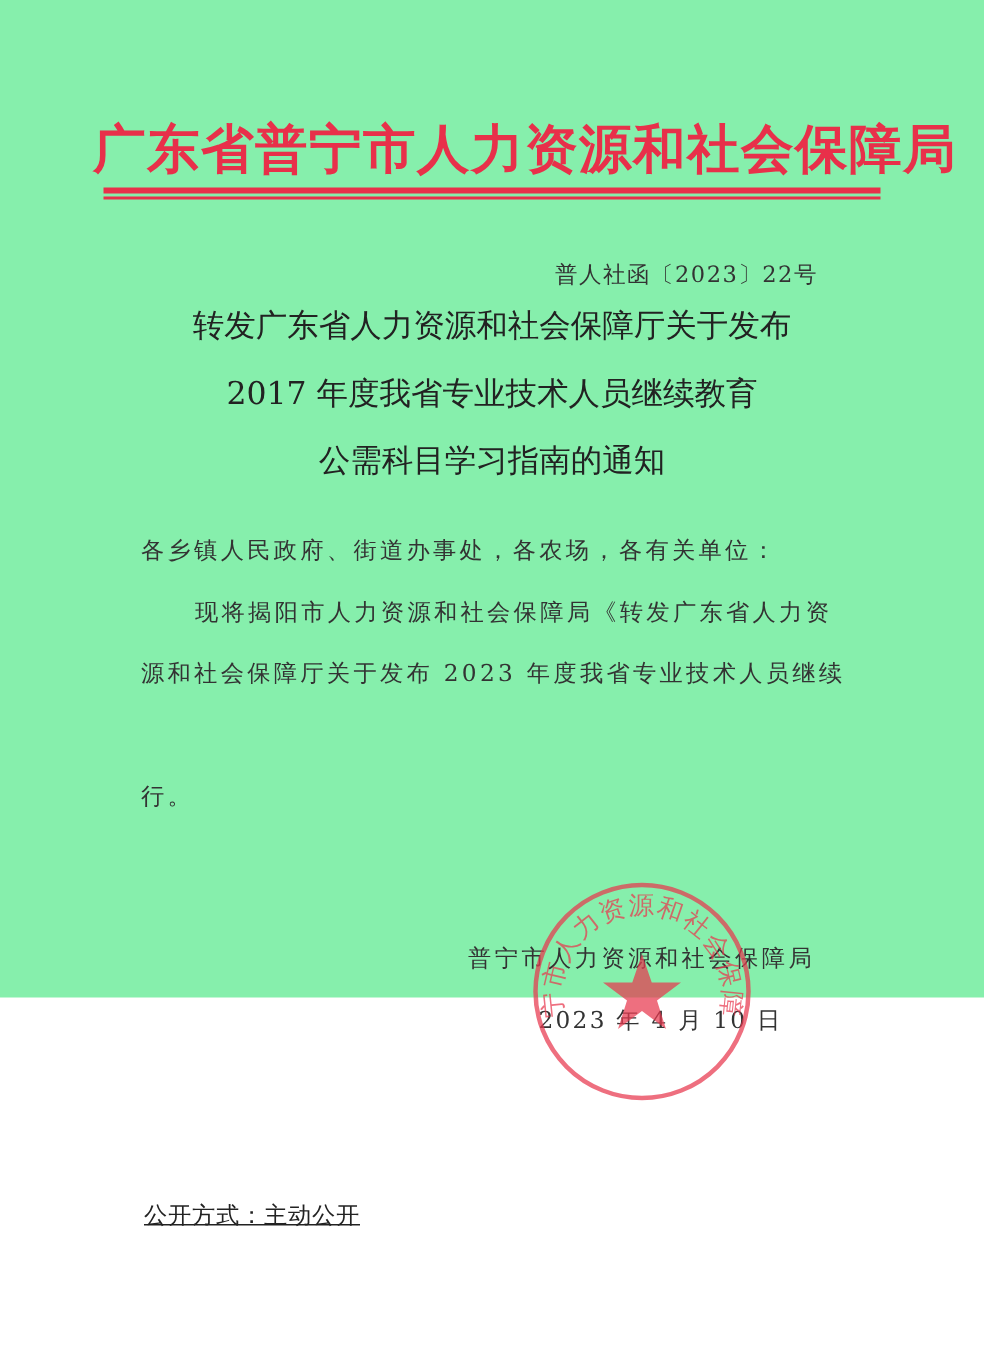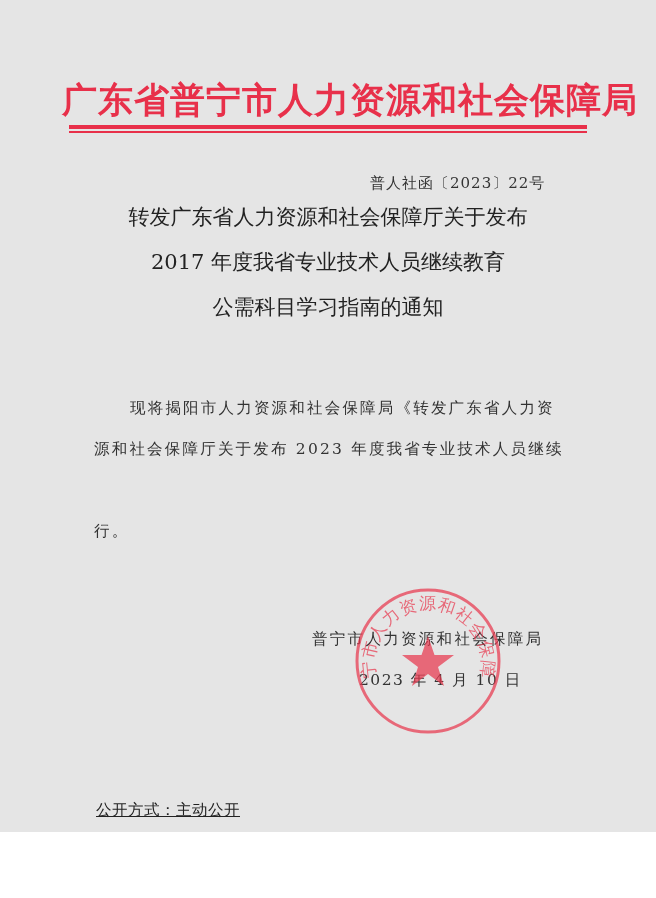--- a/index.html
+++ b/index.html
@@ -11,22 +11,22 @@
       width: 656px;
       height: 898px;
       position: relative;
       overflow: hidden;
       font-family: "DejaVu Serif", "Liberation Serif", serif;
       color: #2b2b2b;
     }
     .page {
       position: absolute;
       left: 0; top: 0;
-      width: 656px; height: 832px;
-      background: #e5e5e5;
+      width: 656px; height: 665px;
+      background: #86efac;
     }
     .letterhead {
       position: absolute;
       left: 62px;
       top: 78px;
       width: 534px;
       text-align: center;
       font-family: "DejaVu Serif", "Liberation Serif", serif;
       font-weight: bold;
       font-size: 35px;
@@ -136,20 +136,21 @@
   <div class="letterhead" style="color: rgb(232, 48, 74);">广东省普宁市人力资源和社会保障局</div>
   <div class="red-rule-thick" style="background: rgb(232, 48, 74);"></div>
   <div class="red-rule-thin" style="background: rgb(232, 48, 74);"></div>
 
   <div class="doc-number">普人社函〔2023〕22号</div>
 
   <div class="title t1">转发广东省人力资源和社会保障厅关于发布</div>
   <div class="title t2">2017 年度我省专业技术人员继续教育</div>
   <div class="title t3">公需科目学习指南的通知</div>
 
+  <div class="body-line l0">各乡镇人民政府、街道办事处，各农场，各有关单位：</div>
   <div class="body-line l1">现将揭阳市人力资源和社会保障局《转发广东省人力资</div>
   <div class="body-line l2">源和社会保障厅关于发布 2023 年度我省专业技术人员继续</div>
   <div class="body-line l4">行。</div>
 
   <div class="sign-org">普宁市人力资源和社会保障局</div>
   <div class="sign-date">2023 年 4 月 10 日</div>
 
   <svg class="seal" viewBox="0 0 150 150" xmlns="http://www.w3.org/2000/svg">
     <defs>
       <path id="sealArc" d="M 26 100 A 54 54 0 1 1 124 100" fill="none"></path>

